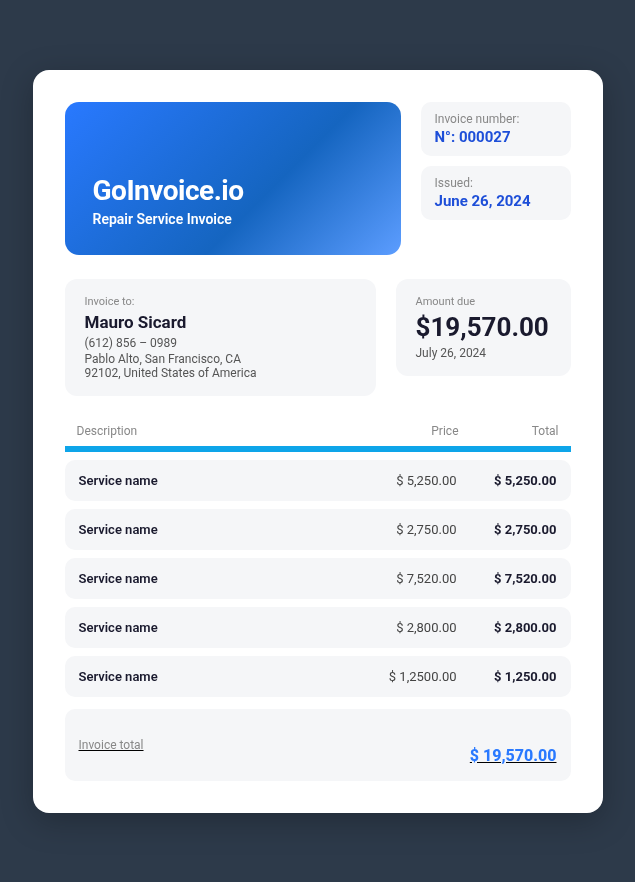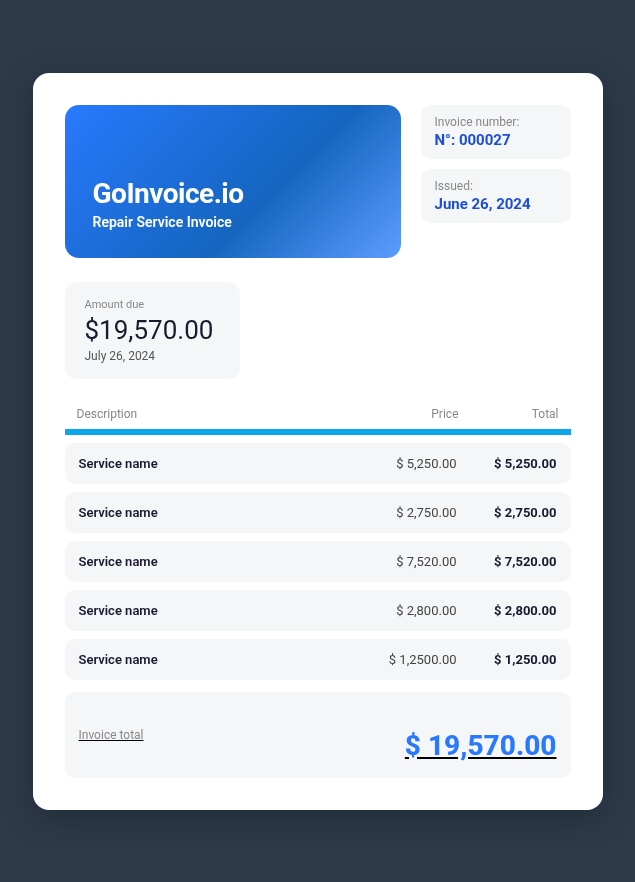--- a/index.html
+++ b/index.html
@@ -131,21 +131,21 @@
     }
 
     .amount-due-label {
       font-size: 11px;
       color: #888;
       margin-bottom: 4px;
     }
 
     .amount-due-value {
       font-size: 26px;
-      font-weight: 400;
+      font-weight: 700;
       color: #1a1a2e;
       margin-bottom: 4px;
     }
 
     .amount-due-date {
       font-size: 12px;
       color: #555;
     }
 
     .table-section {
@@ -221,21 +221,21 @@
       margin-top: 12px;
       text-decoration: underline;
     }
 
     .invoice-total-label {
       font-size: 12px;
       color: #888;
     }
 
     .invoice-total-value {
-      font-size: 28px;
+      font-size: 16px;
       font-weight: 800;
       color: #2979ff;
       margin-top: 21px;
     }
   </style>
 </head>
 <body>
 
 <div class="invoice-card">
 
@@ -250,20 +250,27 @@
         <div class="meta-value">N°: 000027</div>
       </div>
       <div class="meta-box">
         <div class="meta-label">Issued:</div>
         <div class="meta-value">June 26, 2024</div>
       </div>
     </div>
   </div>
 
   <div class="invoice-to-section">
+    <div class="invoice-to-box">
+      <div class="invoice-to-label">Invoice to:</div>
+      <div class="invoice-to-name">Mauro Sicard</div>
+      <div class="invoice-to-phone">(612) 856 – 0989</div>
+      <div class="invoice-to-address">Pablo Alto, San Francisco, CA</div>
+      <div class="invoice-to-address">92102, United States of America</div>
+    </div>
     <div class="amount-due-box">
       <div class="amount-due-label">Amount due</div>
       <div class="amount-due-value">$19,570.00</div>
       <div class="amount-due-date">July 26, 2024</div>
     </div>
   </div>
 
   <div class="table-section">
     <div class="table-header">
       <div class="col-desc">Description</div>

